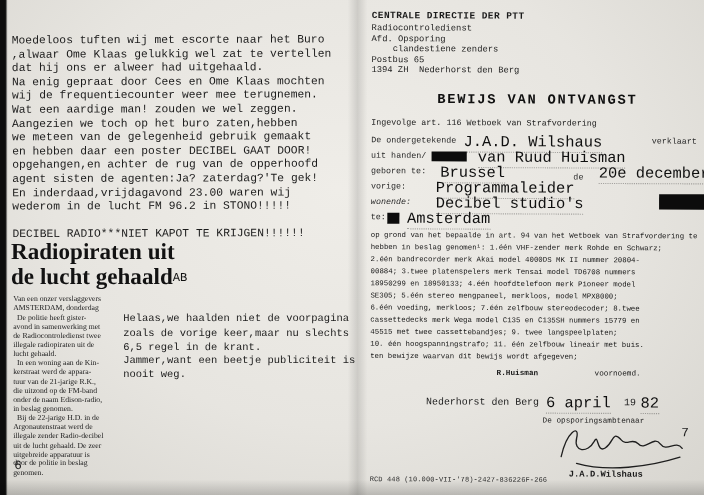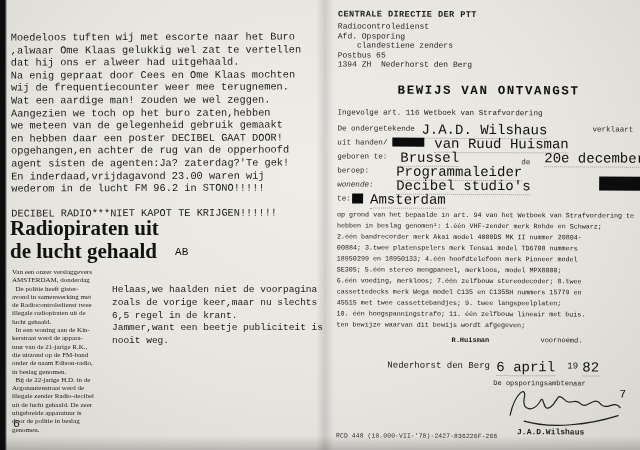--- a/index.html
+++ b/index.html
@@ -11,21 +11,21 @@
     color:#1b1b1b;
   }
   .abs{position:absolute;}
   .edge-strip{left:0;top:0;width:7px;height:450px;background:linear-gradient(90deg,#0d0d0d 70%,rgba(13,13,13,0));}
   .fold{left:316px;top:0;width:18px;height:450px;background:linear-gradient(90deg,rgba(0,0,0,0),rgba(0,0,0,0.12) 50%,rgba(0,0,0,0));}
   .bottom-shade{left:0;bottom:0;width:640px;height:14px;background:linear-gradient(0deg,rgba(0,0,0,0.18),rgba(0,0,0,0));}
 
   .tw{white-space:pre;font-family:"Liberation Mono","DejaVu Sans Mono",monospace;}
   .main-text{left:11px;top:31px;font-size:10.3px;line-height:12.6px;transform:rotate(-0.2deg);}
   .hl{left:10px;top:217px;font-family:"Liberation Serif","DejaVu Serif",serif;font-weight:bold;font-size:21px;line-height:23px;color:#121212;}
-  .byline{font-family:"Liberation Mono","DejaVu Sans Mono",monospace;font-size:11px;font-weight:normal;margin-left:18px;vertical-align:3px;}
+  .byline{font-family:"Liberation Mono","DejaVu Sans Mono",monospace;font-size:11px;font-weight:normal;vertical-align:3px;}
   .clip-body{left:12px;top:268px;font-family:"Liberation Serif","DejaVu Serif",serif;font-size:7px;line-height:8.3px;white-space:pre;width:108px;color:#202020;}
   .comment{left:112px;top:284px;font-size:9.5px;line-height:12.8px;}
   .pagenum{font-size:11.5px;color:#222;}
 
   .doc-org{left:337px;top:10px;font-size:8.6px;font-weight:bold;letter-spacing:.4px;}
   .doc-dept{left:337px;top:22px;font-size:8px;line-height:9.6px;white-space:pre;}
   .doc-title{left:397px;top:84px;font-size:12.5px;font-weight:bold;letter-spacing:1.6px;color:#101010;}
   .doc-ref{left:337px;top:109px;font-size:7.6px;}
   .lbl{font-size:7.6px;color:#2a2a2a;text-align:right;}
   .typed{font-size:14px;font-weight:normal;color:#0f0f0f;border-bottom:1px dotted rgba(0,0,0,.3);white-space:pre;}
@@ -115,21 +115,21 @@
 
     <span class="abs lbl" style="left:337px;top:139px;">uit handen/</span>
     <div class="abs redact" style="left:392px;top:138px;width:32px;height:9px;"></div>
     <span class="abs typed" style="left:406px;top:136px;margin-left:28px;">van Ruud Huisman</span>
 
     <span class="abs lbl" style="left:337px;top:153px;">geboren te:</span>
     <span class="abs typed" style="left:400px;top:150px;">Brussel</span>
     <span class="abs lbl" style="left:521px;top:158px;">de</span>
     <span class="abs typed" style="left:534px;top:150px;margin-left:10px;">20e december 1859</span>
 
-    <span class="abs lbl" style="left:337px;top:167px;">beroep:</span>
+    <span class="abs lbl" style="left:337px;top:167px;">vorige:</span>
     <span class="abs typed" style="left:396px;top:164px;">Programmaleider</span>
 
     <span class="abs lbl" style="left:337px;top:181px;font-style:italic;">wonende:</span>
     <span class="abs typed" style="left:396px;top:178px;">Decibel studio's</span>
     <div class="abs redact" style="left:599px;top:176px;width:41px;height:14px;"></div>
 
     <span class="abs lbl" style="left:337px;top:195px;">te:</span>
     <div class="abs redact" style="left:352px;top:194px;width:11px;height:10px;"></div>
     <span class="abs typed" style="left:370px;top:192px;">Amsterdam</span>
 

